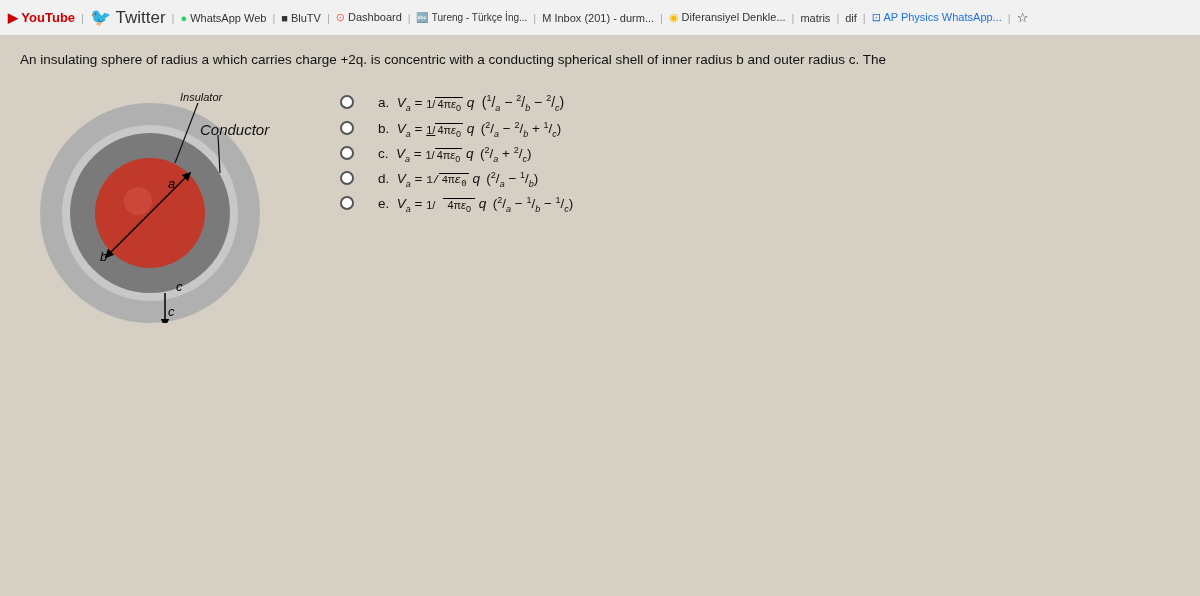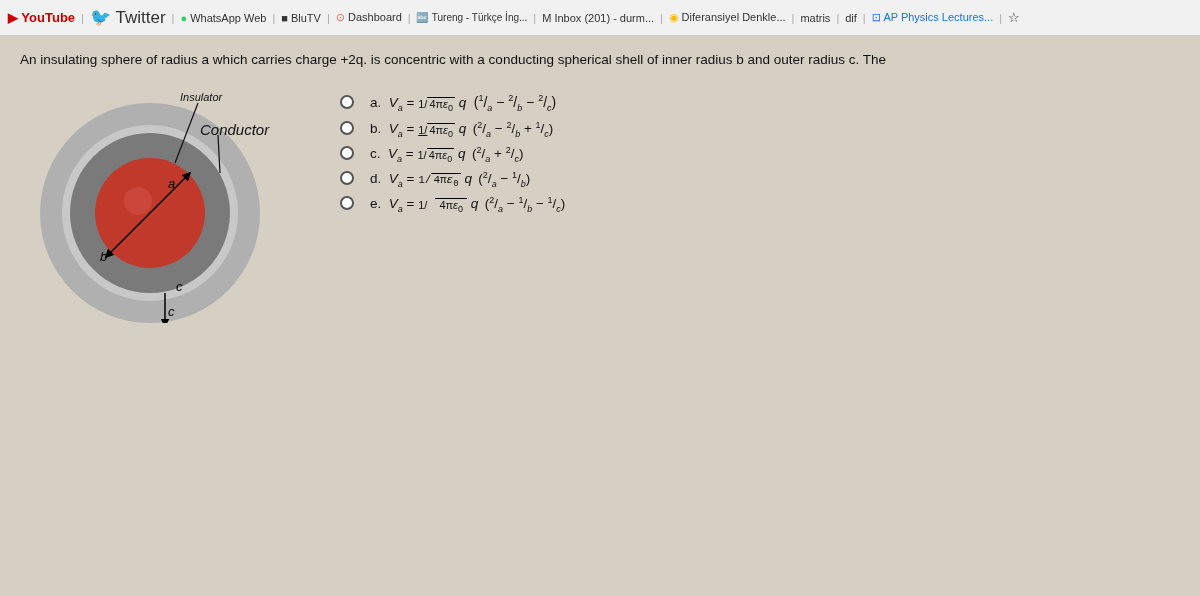--- a/index.html
+++ b/index.html
@@ -40,21 +40,21 @@
       line-height: 1.55;
       margin-bottom: 12px;
       max-width: 1100px;
     }
     .choice-row {
       display: flex;
       align-items: center;
       margin-bottom: 10px;
       font-size: 14px;
       color: #111;
-      gap: 16px;
+      gap: 24px;
     }
     .choice-row .radio {
       width: 14px; height: 14px;
       border-radius: 50%;
       border: 2px solid #555;
       background: #fff;
       flex-shrink: 0;
       display: flex; align-items: center; justify-content: center;
     }
     .math-formula {
@@ -83,21 +83,21 @@
   <span style="font-size:10px;"><span style="color:#1a73e8">🔤</span> Tureng - Türkçe İng...</span>
   <span style="color:#aaa">|</span>
   <span style="font-size:11px;">M Inbox (201) - durm...</span>
   <span style="color:#aaa">|</span>
   <span style="font-size:11px;"><span style="color:#fbbc04">◉</span> Diferansiyel Denkle...</span>
   <span style="color:#aaa">|</span>
   <span style="font-size:11px;">matris</span>
   <span style="color:#aaa">|</span>
   <span style="font-size:11px;">dif</span>
   <span style="color:#aaa">|</span>
-  <span style="font-size:11px; color:#1a73e8">⊡ AP Physics Lectures...</span>
+  <span style="font-size:11px; color:#1a73e8">⊡ AP Physics WhatsApp...</span>
   <span style="color:#aaa">|</span>
   <span style="font-size:13px;">☆</span>
 </div>
 
 <div class="main-content">
 
   <div class="problem-text">
     <span>An insulating sphere of radius a which carries charge +2q. is concentric with a conducting spherical shell of inner radius b and outer radius c. The</span><br>
   </div>
 

